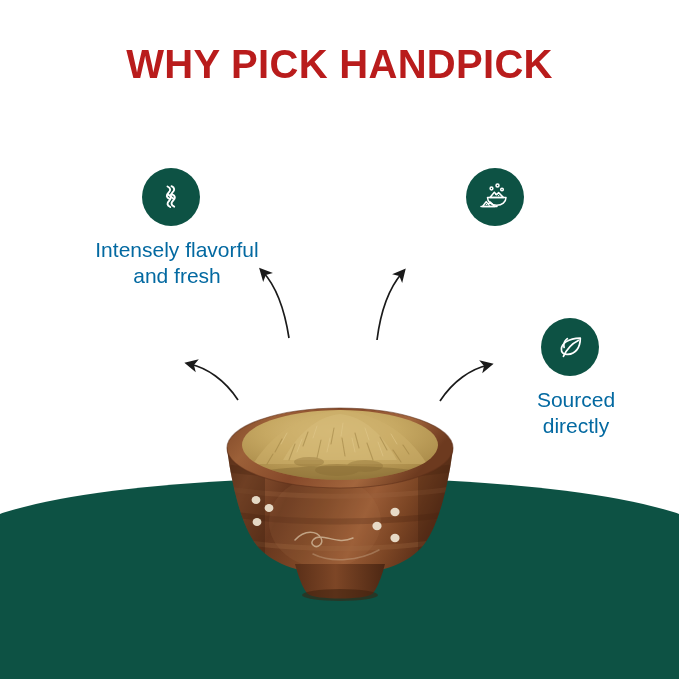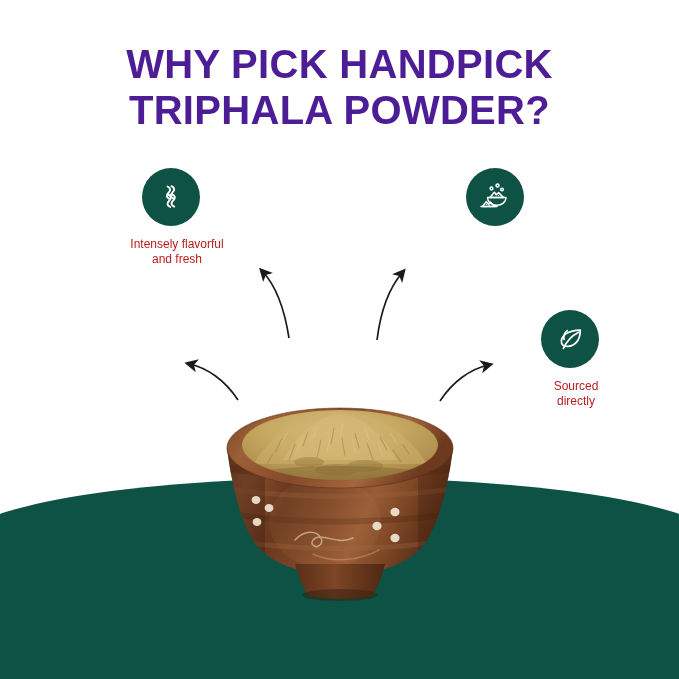--- a/index.html
+++ b/index.html
@@ -24,21 +24,21 @@
     width: 679px;
     text-align: center;
     line-height: 1.14;
   }
   .title-line {
     display: block;
     font-family: "Liberation Sans", sans-serif;
     font-size: 40px;
     font-weight: bold;
     letter-spacing: 0.3px;
-    color: #4c1d95;
+    color: #b91c1c;
     white-space: nowrap;
   }
 
   
   .feature {
     position: absolute;
     width: 210px;
     text-align: center;
   }
   .feature-icon {
@@ -49,31 +49,31 @@
     margin: 0 auto 11px auto;
     display: flex;
     align-items: center;
     justify-content: center;
   }
   .feature-icon svg {
     display: block;
   }
   .feature-label {
     font-family: "Liberation Sans", sans-serif;
-    font-size: 12px;
+    font-size: 21px;
     line-height: 1.25;
-    color: #b91c1c;
+    color: #0369a1;
     white-space: pre-line;
     margin-left: 12px;
   }
 
   #feature-0 { left: 66px;  top: 168px; }
   #feature-1 { left: 390px; top: 168px; }
   #feature-2 { left: 14px;  top: 310px; }
-  #feature-3 { left: 465px; top: 310px; }
+  #feature-3 { left: 465px; top: 318px; }
 
   
   .arrows {
     position: absolute;
     left: 0; top: 0;
     width: 679px;
     height: 679px;
     pointer-events: none;
   }
 
@@ -98,21 +98,20 @@
   }
   .bowl-wrap svg { display: block; }
 </style>
 </head>
 <body>
 
 <div id="infographic">
 
   <div class="title-block">
     <span class="title-line">WHY PICK HANDPICK</span>
-    <span class="title-line">TRIPHALA POWDER?</span>
   </div>
 
   <div class="table-surface"></div>
 
   <svg class="arrows" viewBox="0 0 679 679" fill="none">
     <defs>
       <marker id="ah" markerWidth="9" markerHeight="9" refX="5" refY="4.5" orient="auto">
         <path d="M0.6,0.6 L8.4,4.5 L0.6,8.4 L2.6,4.5 Z" fill="#1a1a1a"></path>
       </marker>
     </defs>

